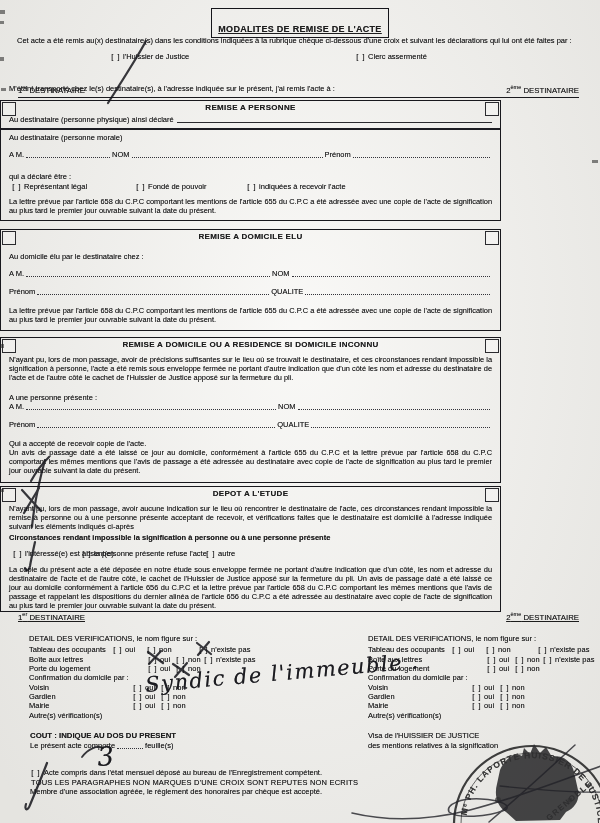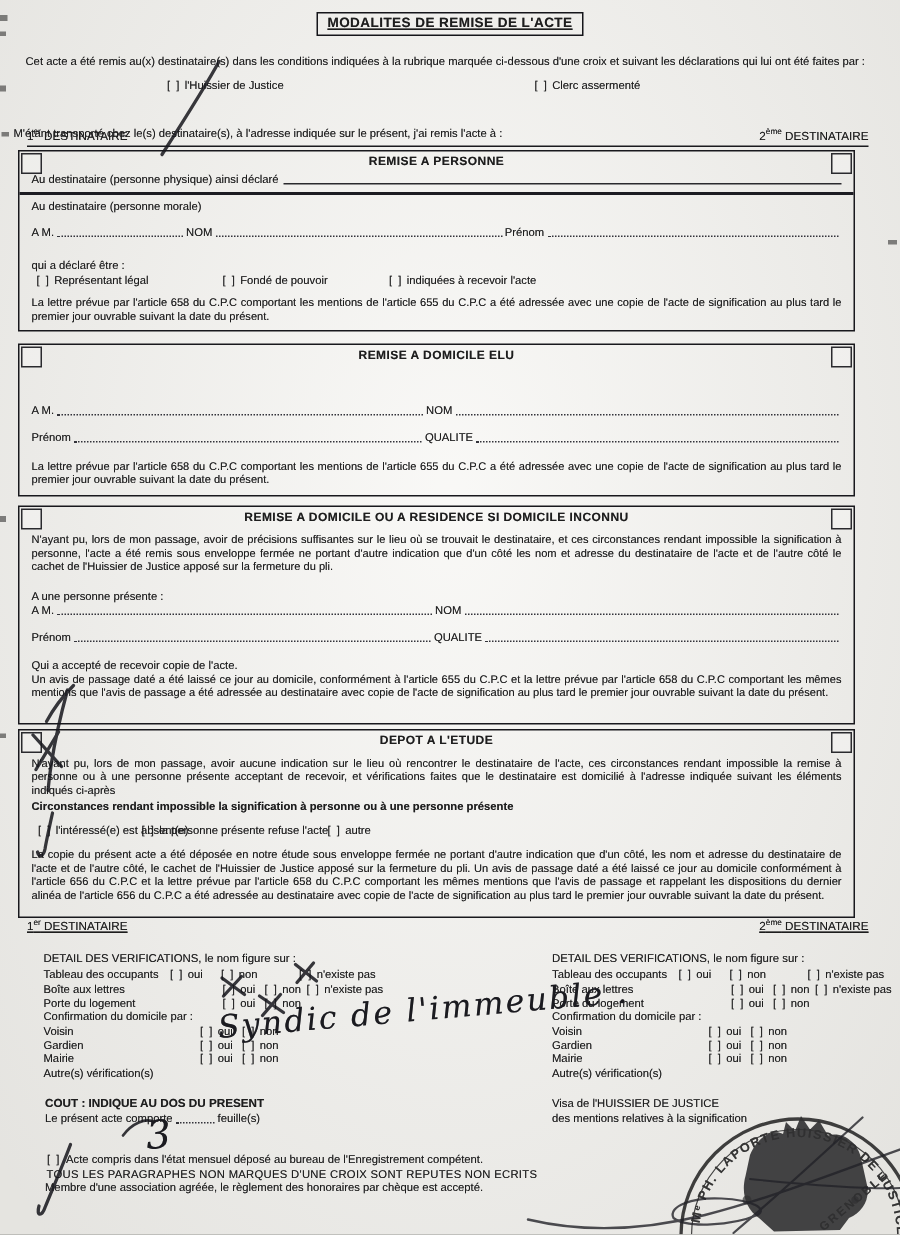--- a/index.html
+++ b/index.html
@@ -5,35 +5,35 @@
   html,body{margin:0;padding:0;background:#9a9a98;}
   .page{position:relative;width:600px;height:823px;margin:0 auto;overflow:hidden;
     background:#f3f2ee;
     background-image:radial-gradient(ellipse at 50% 40%, rgba(255,255,255,.5), rgba(0,0,0,.06) 95%);
     font-family:"Liberation Sans",sans-serif;color:#1d1d1d;font-size:7.5px;line-height:1.25;
     text-shadow:0 0 .4px rgba(20,20,25,.55);}
   .abs{position:absolute;}
   b{font-weight:normal;}
   
   .titlebox{top:8px;left:0;width:600px;text-align:center;}
-  .titlebox span{display:inline-block;border:1.2px solid #15151a;padding:1px 6px 2px;
+  .titlebox span{display:inline-block;border:1.2px solid #15151a;padding:15px 6px 2px;
     font-size:9px;font-weight:bold;text-decoration:underline;letter-spacing:.3px;}
   .intro{top:28px;left:17px;width:567px;text-align:justify;}
   .served{top:52px;left:0;width:600px;height:10px;}
   .served .o1{position:absolute;left:110px;}
   .served .o2{position:absolute;left:355px;}
   .transport{top:76px;left:9px;width:580px;}
   .destrow{left:18px;width:561px;height:11px;font-size:7.8px;}
   .destrow.r1{top:86px;border-bottom:1.6px solid #1a1a1e;}
   .destrow.r2{top:613px;}
   .destrow .d2{position:absolute;right:0;top:0;}
   .destrow.r2 .dl{text-decoration:underline;}
   sup{font-size:5.5px;vertical-align:super;line-height:0;}
   
-  .box{left:12px;width:558px;border:1.2px solid #18181d;box-sizing:border-box;}
+  .box{left:0;width:501px;border:1.2px solid #18181d;box-sizing:border-box;}
   .bt{position:absolute;top:2px;left:0;width:100%;text-align:center;font-weight:bold;font-size:8px;letter-spacing:.3px;}
   .ccb{position:absolute;width:12px;height:12px;border:1px solid #2a2a2e;top:1px;background:rgba(255,255,255,.25);}
   .ccb.l{left:1px;} .ccb.r{right:1px;}
   .brow{position:absolute;left:8px;right:8px;}
   .just{text-align:justify;line-height:1.22;font-size:7.4px;}
   .frow{display:flex;align-items:flex-end;white-space:nowrap;}
   .dots{border-bottom:1.3px dotted #33333a;height:7px;margin:0 2px 1px 2px;}
   .dflex{flex:1 1 auto;}
   .rule2{position:absolute;left:0;right:0;height:2px;background:#1c1c22;}
   .fillline{flex:1 1 auto;border-bottom:1px solid #2a2a2e;height:7px;margin:0 0 1px 3px;}
@@ -67,21 +67,21 @@
 </style>
 </head>
 <body>
 
 <div class="page">
 
   <div class="abs titlebox">
     <span>MODALITES DE REMISE DE L'ACTE</span>
   </div>
 
-  <p class="abs intro">Cet acte a été remis au(x) destinataire(s) dans les conditions indiquées à la rubrique marquée ci-dessous d'une croix et suivant les déclarations qui lui ont été faites par :</p>
+  <p class="abs intro">Cet acte a été remis au(x) destinataire(s) dans les conditions indiquées à la rubrique chèque ci-dessous d'une croix et suivant les déclarations qui lui ont été faites par :</p>
 
   <div class="abs served">
     <span class="o1"><span class="cb"></span> <span>l'Huissier de Justice</span></span>
     <span class="o2"><span class="cb"></span> <span>Clerc assermenté</span></span>
   </div>
 
   <p class="abs transport">M'étant transporté chez le(s) destinataire(s), à l'adresse indiquée sur le présent, j'ai remis l'acte à :</p>
 
   <div class="abs destrow r1">
     <span><span>1</span><sup>er</sup><span> DESTINATAIRE</span></span>
@@ -112,20 +112,21 @@
       <span class="p2"><span class="cb"></span> <span>Fondé de pouvoir</span></span>
       <span class="p3"><span class="cb"></span> <span>indiquées à recevoir l'acte</span></span>
     </div>
     <div class="brow just" style="top:96px;">La lettre prévue par l'article 658 du  C.P.C  comportant les mentions de l'article 655 du  C.P.C  a été adressée avec une copie de l'acte de signification au plus tard le premier jour ouvrable suivant la date du présent.</div>
   </div>
 
   <div class="abs box" style="top:229px;height:102px;padding-left:28px;">
     <span class="ccb l"></span>
     <span class="ccb r"></span>
     <div class="bt">REMISE A DOMICILE ELU</div>
+    <div class="brow" style="top:22px;">Au domicile élu par le destinataire chez :</div>
     <div class="brow frow" style="top:39px;">
       <span>A M.</span>
         <span class="dots" style="width:244px;"></span>
         <span>NOM</span>
         <span class="dots dflex"></span>
     </div>
     <div class="brow frow" style="top:57px;">
       <span>Prénom</span>
         <span class="dots" style="width:232px;"></span>
         <span>QUALITE</span>

